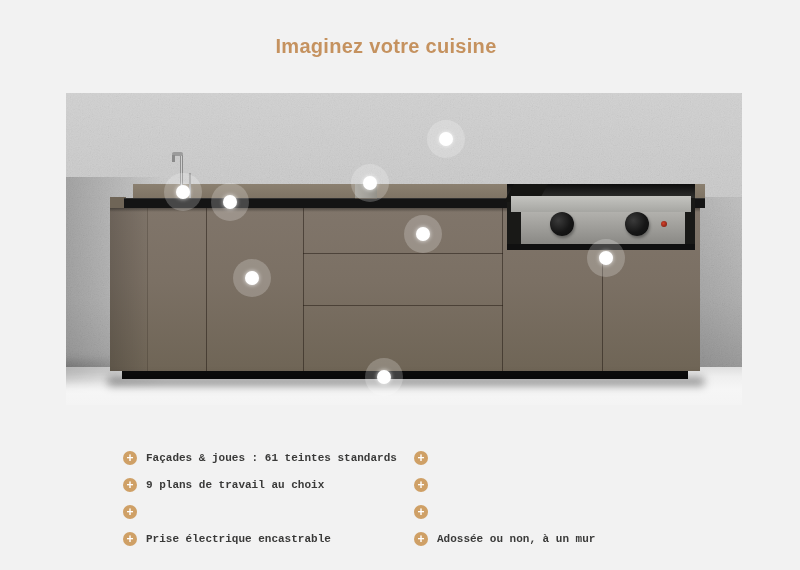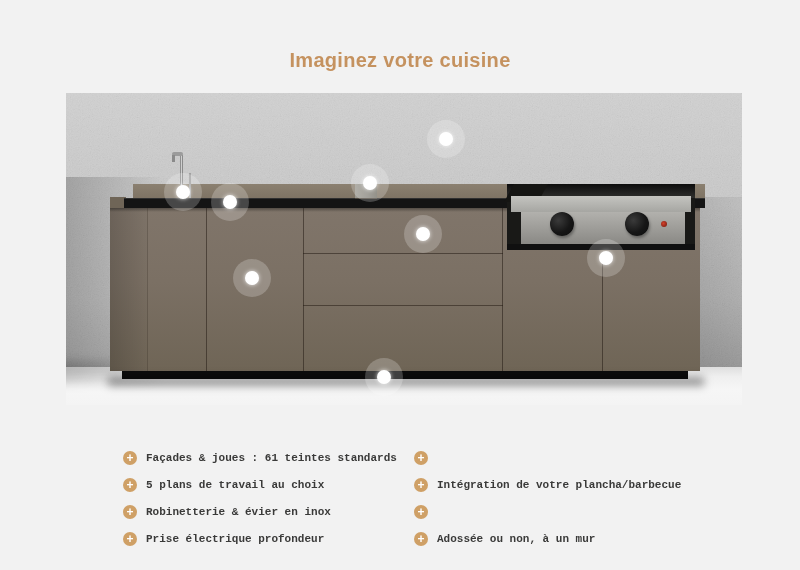--- a/index.html
+++ b/index.html
@@ -12,21 +12,21 @@
   }
   .page{position:absolute;inset:0;}
 
   
   .page-title{
     position:absolute;top:33px;left:0;width:768px;
     text-align:center;
     font-size:20px;font-weight:bold;
     letter-spacing:.3px;
     color:#c5925f;
-    margin:16px;
+    margin:2px;
   }
 
   
   .scene{
     position:absolute;left:66px;top:93px;width:676px;height:312px;
     overflow:hidden;
   }
   .wall{
     position:absolute;left:0;top:0;width:676px;height:274px;
     background:#c9c9c9;
@@ -283,38 +283,36 @@
   </div>
 
   <div class="features">
     <div class="feature-col col-left" id="feature-col-0">
         <div class="feature">
           <span class="plus-icon">+</span>
           <span class="feature-label">Façades &amp; joues : 61 teintes standards</span>
         </div>
         <div class="feature">
           <span class="plus-icon">+</span>
-          <span class="feature-label">5 plans de travail au choix</span>
-        </div>
-        <div class="feature">
-          <span class="plus-icon">+</span>
-          <span class="feature-label">Robinetterie &amp; évier en inox</span>
-        </div>
-        <div class="feature">
-          <span class="plus-icon">+</span>
-          <span class="feature-label">Prise électrique profondeur</span>
+          <span class="feature-label">9 plans de travail au choix</span>
+        </div>
+        <div class="feature">
+          <span class="plus-icon">+</span>
+        </div>
+        <div class="feature">
+          <span class="plus-icon">+</span>
+          <span class="feature-label">Prise électrique encastrable</span>
         </div>
       </div>
     <div class="feature-col col-right" id="feature-col-1">
         <div class="feature">
           <span class="plus-icon">+</span>
         </div>
         <div class="feature">
           <span class="plus-icon">+</span>
-          <span class="feature-label">Intégration de votre plancha/barbecue</span>
         </div>
         <div class="feature">
           <span class="plus-icon">+</span>
         </div>
         <div class="feature">
           <span class="plus-icon">+</span>
           <span class="feature-label">Adossée ou non, à un mur</span>
         </div>
       </div>
   </div>

